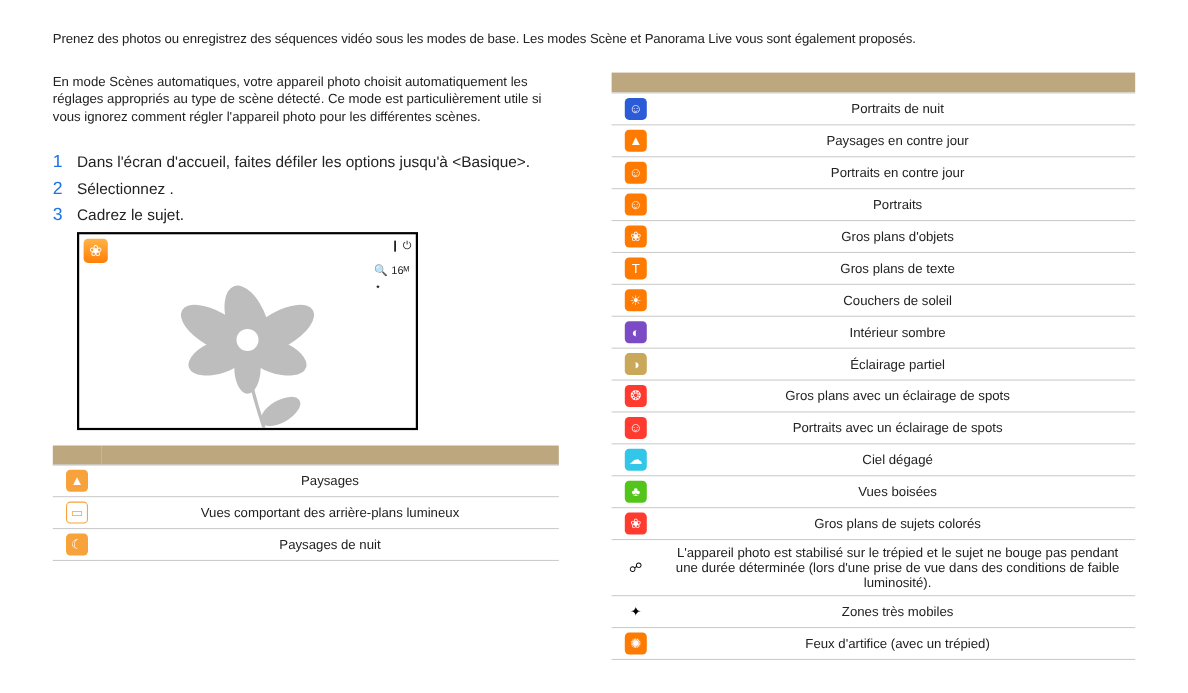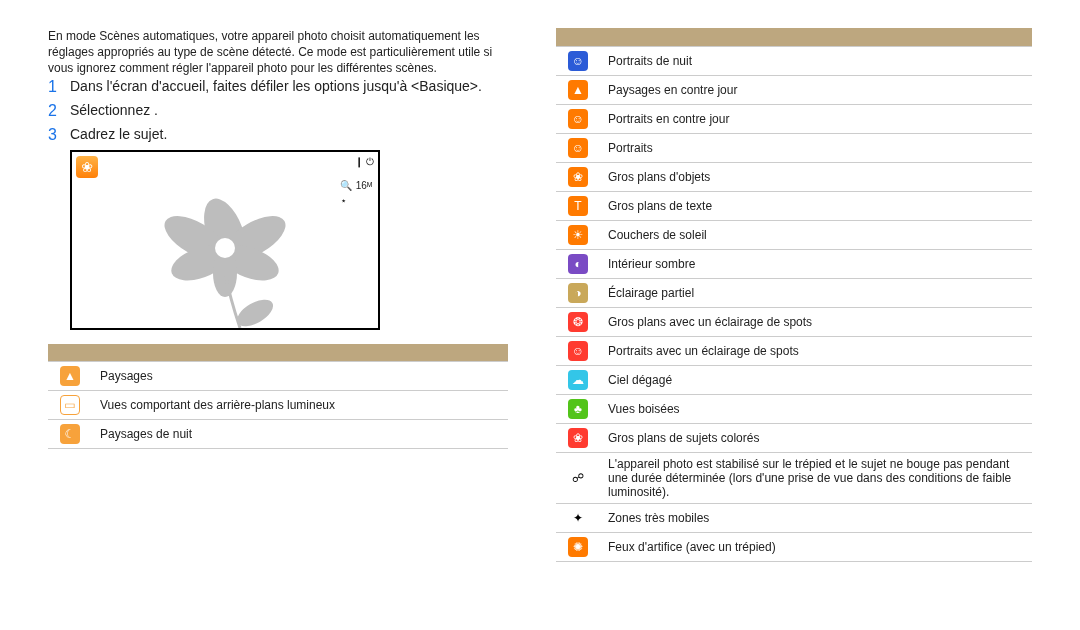--- a/index.html
+++ b/index.html
@@ -3,42 +3,43 @@
 <meta charset="utf-8">
 <style>
   * { box-sizing: border-box; margin: 0; padding: 0; }
   html, body { width: 1080px; height: 630px; background: #fff; font-family: Arial, Helvetica, sans-serif; color: #222; }
   .page { padding: 28px 48px 10px 48px; }
   h1 { color: #1a73e8; font-weight: 400; font-size: 30px; margin-bottom: 6px; }
   .subtitle { font-size: 12px; margin-bottom: 24px; letter-spacing: -0.1px; }
   .columns { display: flex; gap: 48px; }
   .col-left { width: 460px; }
   .col-right { flex: 1; }
-  .intro { font-size: 12px; margin-bottom: 1px; line-height: 1.35; }
+  .intro { font-size: 12px; margin-bottom: 24px; line-height: 1.35; }
   ol.steps { list-style: none; counter-reset: step; }
   ol.steps > li { position: relative; padding-left: 22px; font-size: 14px; margin-bottom: 8px; }
   ol.steps > li::before { counter-increment: step; content: counter(step); position: absolute; left: 0; top: 0; color: #1a73e8; font-size: 16px; }
   .step-note { font-size: 11.5px; margin: 4px 0 8px 22px; line-height: 1.35; }
   .camera-preview { width: 310px; height: 180px; border: 2px solid #000; margin-left: 22px; position: relative; overflow: hidden; }
   .camera-preview .corner-icon { position: absolute; top: 4px; left: 4px; width: 22px; height: 22px; border-radius: 4px; background: linear-gradient(#ffb347,#ff8008); display: flex; align-items: center; justify-content: center; color: #fff; font-size: 14px; }
   .camera-preview .top-right { position: absolute; top: 4px; right: 4px; font-size: 10px; }
   .camera-preview .right-stack { position: absolute; top: 26px; right: 6px; font-size: 10px; line-height: 1.5; }
   .flower { position: absolute; bottom: 0; left: 50%; transform: translateX(-50%); }
   .flower svg { display: block; }
   table.icon-table { width: 100%; border-collapse: collapse; font-size: 12px; margin-top: 14px; }
   table.icon-table thead td { background: #bda77f; height: 18px; }
-  table.icon-table td { padding: 4px 8px; border-bottom: 1px solid #ccc; vertical-align: middle; }
+  table.icon-table td { padding: 4px 8px; border-bottom: 1px solid #ccc; vertical-align: middle; text-align: center; }
   table.icon-table td.icon-cell { width: 44px; text-align: center; }
   .scene-icon { display: inline-flex; width: 20px; height: 20px; border-radius: 4px; align-items: center; justify-content: center; font-size: 12px; color: #fff; }
   .col-right table.icon-table { margin-top: 0; }
 </style>
 </head>
 <body>
 
 <div class="page">
+  <p class="subtitle">Prenez des photos ou enregistrez des séquences vidéo sous les modes de base. Les modes Scène et Panorama Live vous sont également proposés.</p>
 
   <div class="columns">
 
     <div class="col-left">
       <p class="intro">En mode Scènes automatiques, votre appareil photo choisit automatiquement les réglages appropriés au type de scène détecté. Ce mode est particulièrement utile si vous ignorez comment régler l'appareil photo pour les différentes scènes.</p>
 
       <ol class="steps">
         <li>Dans l'écran d'accueil, faites défiler les options jusqu'à &lt;Basique&gt;.</li>
         <li>Sélectionnez .</li>
         <li>

